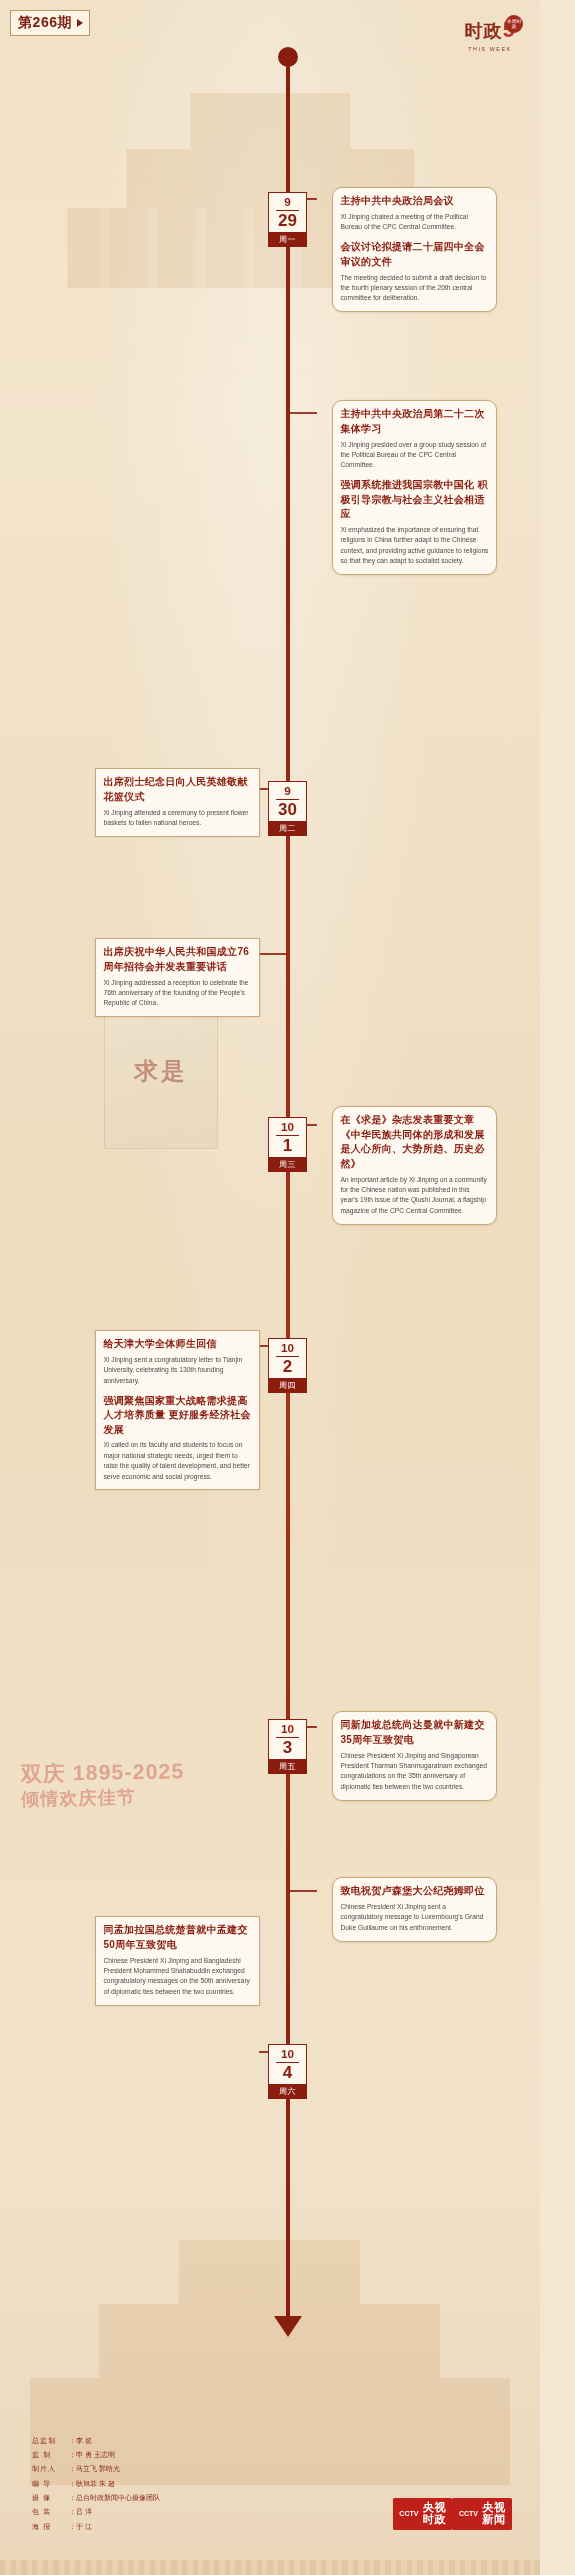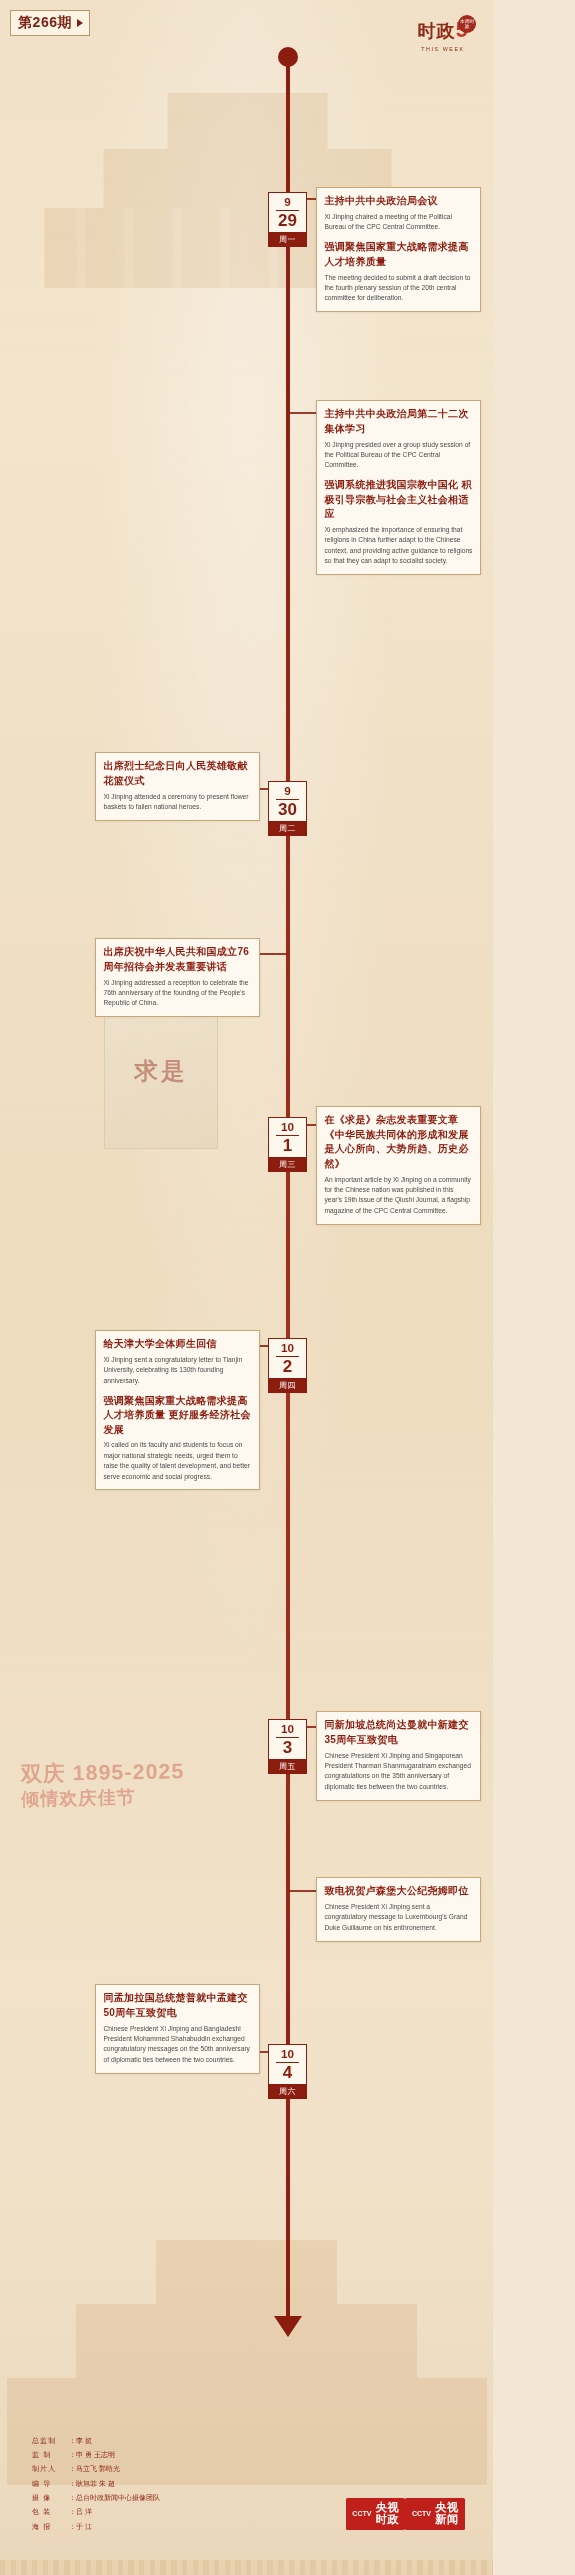--- a/index.html
+++ b/index.html
@@ -3,21 +3,21 @@
 <meta charset="utf-8">
 <style>
   html,body{margin:0;padding:0;}
   body{
     width:576px;
     font-family:"Liberation Sans", sans-serif;
     background:#f3e7d4;
   }
   .page{
     position:relative;
-    width:493px;
+    width:540px;
     height:2576px;
     background:
       radial-gradient(ellipse at 50% 8%, rgba(255,255,255,0.35) 0%, rgba(255,255,255,0) 45%),
       linear-gradient(180deg,#f6ecd9 0%, #f4e6cf 10%, #f0e0c6 30%, #eedcbe 50%, #f0e0c6 72%, #f3e6cf 88%, #f5ead8 100%);
     overflow:hidden;
   }
   
   .watermark-top{
     position:absolute;left:0;top:0;width:576px;height:416px;
     background:
@@ -113,21 +113,21 @@
   
   .card{
     position:absolute;width:165px;
     background:#fdf9f1;
     border:0.5px solid #c9a877;
     box-shadow:0 0.5px 2.1px rgba(120,80,40,.15);
     padding:6.4px 7.5px 7.5px;
     box-sizing:border-box;
   }
   .card.left{left:95px;}
-  .card.right{left:316px;}
+  .card.right{left:332px;border-radius:10px;}
   .card .h{
     color:#8b1d0f;font-size:10px;font-weight:bold;line-height:1.45;
     letter-spacing:0.3px;
   }
   .card .p{
     color:#4a4a4a;font-size:6.7px;line-height:1.55;margin-top:3.2px;
   }
   .card .block + .block{margin-top:7.5px;}
 
   
@@ -289,37 +289,37 @@
   <div class="tick" style="left:289px;top:1726px;width:28px;"></div>
   <div class="tick" style="left:289px;top:1890px;width:28px;"></div>
   <div class="tick" style="left:259px;top:2051px;width:28px;"></div>
 
   <div class="card right" style="top:187px">
     <div class="block">
       <div class="h">主持中共中央政治局会议</div>
       <div class="p">Xi Jinping chaired a meeting of the Political Bureau of the CPC Central Committee.</div>
     </div>
     <div class="block">
-      <div class="h">强调聚焦国家重大战略需求提高人才培养质量</div>
+      <div class="h">会议讨论拟提请二十届四中全会审议的文件</div>
       <div class="p">The meeting decided to submit a draft decision to the fourth plenary session of the 20th central committee for deliberation.</div>
     </div>
   </div>
 
   <div class="card right" style="top:400px">
     <div class="block">
       <div class="h">主持中共中央政治局第二十二次集体学习</div>
       <div class="p">Xi Jinping presided over a group study session of the Political Bureau of the CPC Central Committee.</div>
     </div>
     <div class="block">
       <div class="h">强调系统推进我国宗教中国化 积极引导宗教与社会主义社会相适应</div>
       <div class="p">Xi emphasized the importance of ensuring that religions in China further adapt to the Chinese context, and providing active guidance to religions so that they can adapt to socialist society.</div>
     </div>
   </div>
 
-  <div class="card left" style="top:752px">
+  <div class="card left" style="top:768px">
     <div class="block">
       <div class="h">出席烈士纪念日向人民英雄敬献花篮仪式</div>
       <div class="p">Xi Jinping attended a ceremony to present flower baskets to fallen national heroes.</div>
     </div>
   </div>
 
   <div class="card left" style="top:938px">
     <div class="block">
       <div class="h">出席庆祝中华人民共和国成立76周年招待会并发表重要讲话</div>
       <div class="p">Xi Jinping addressed a reception to celebrate the 76th anniversary of the founding of the People's Republic of China.</div>
@@ -351,21 +351,21 @@
     </div>
   </div>
 
   <div class="card right" style="top:1877px">
     <div class="block">
       <div class="h">致电祝贺卢森堡大公纪尧姆即位</div>
       <div class="p">Chinese President Xi Jinping sent a congratulatory message to Luxembourg's Grand Duke Guillaume on his enthronement.</div>
     </div>
   </div>
 
-  <div class="card left" style="top:1984px">
+  <div class="card left" style="top:1916px">
     <div class="block">
       <div class="h">同孟加拉国总统楚普就中孟建交50周年互致贺电</div>
       <div class="p">Chinese President Xi Jinping and Bangladeshi President Mohammed Shahabuddin exchanged congratulatory messages on the 50th anniversary of diplomatic ties between the two countries.</div>
     </div>
   </div>
 
   <div class="credits">
     <div class="row"><span class="k">总监制</span>：<span>李 挺</span></div>
     <div class="row"><span class="k">监 制</span>：<span>申 勇  王志明</span></div>
     <div class="row"><span class="k">制片人</span>：<span>马立飞  郭晗光</span></div>

